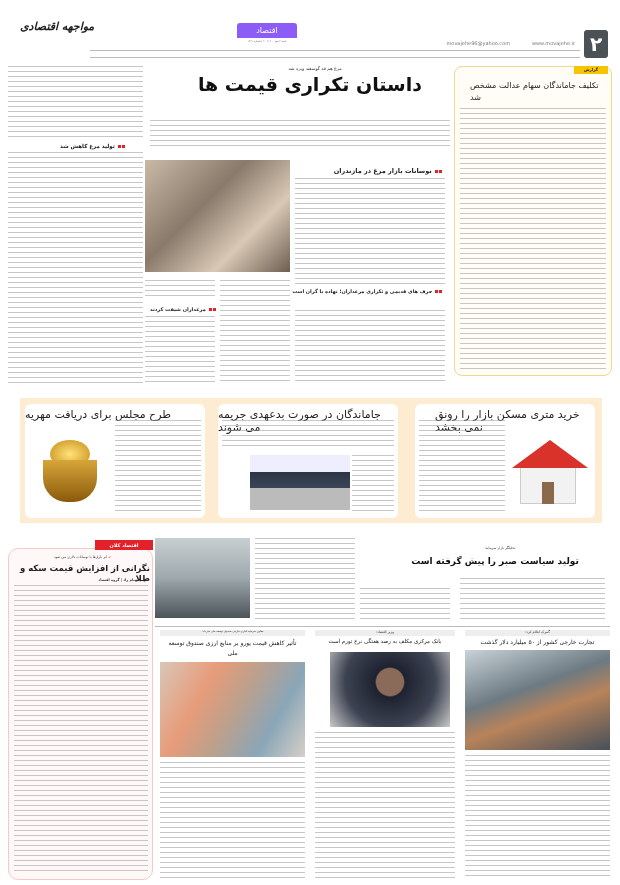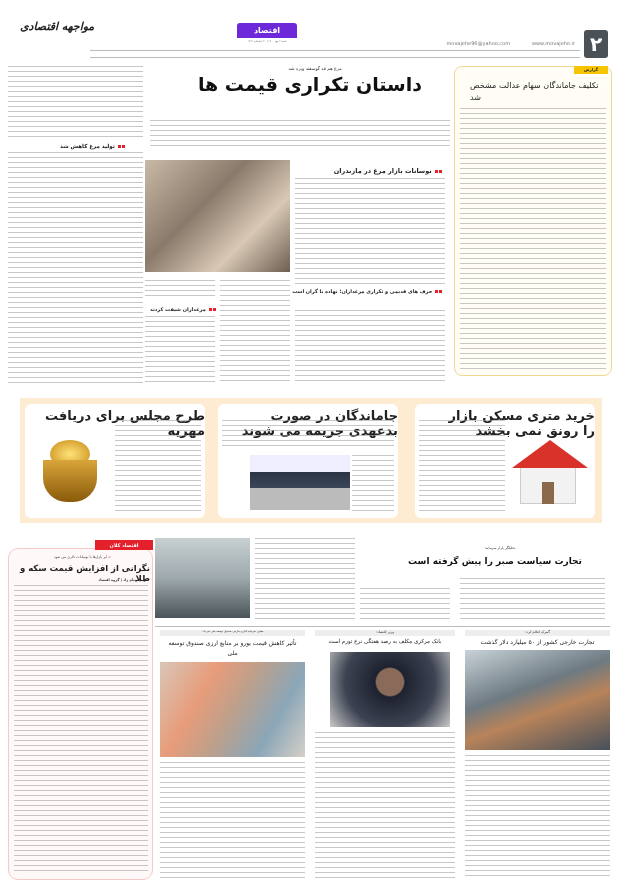--- a/index.html
+++ b/index.html
@@ -1,25 +1,25 @@
 <!DOCTYPE html>
 <html><head>
 <meta charset="utf-8">
 <style>
 *{box-sizing:border-box;margin:0;padding:0}
 body{width:620px;height:885px;background:#fff;font-family:"DejaVu Sans",sans-serif;position:relative;overflow:hidden;direction:rtl}
 .abs{position:absolute}
 .fake{background:repeating-linear-gradient(to bottom,#9a9a9a 0 1.3px,transparent 1.3px 5px);opacity:.55}
 .hdrline{height:1px;background:#bbb}
-.redbox{background:#6d28d9;color:#fff;border-radius:3px 3px 0 0;text-align:center;font-weight:bold}
+.redbox{background:#8b5cf6;color:#fff;border-radius:3px 3px 0 0;text-align:center;font-weight:normal}
 .sq{display:inline-block;width:3px;height:3px;background:#e4202a;margin-left:1px}
 .sub{font-size:6.5px;font-weight:bold;color:#222;white-space:nowrap}
 .photo{background:linear-gradient(135deg,#c9b9a6,#8a7a6b 40%,#d8c8b4 70%,#6d5e52)}
 .card{background:#fff;border-radius:6px}
-.cardtitle{font-size:13px;font-weight:bold;text-align:right;color:#222}
+.cardtitle{font-size:11px;font-weight:normal;text-align:left;color:#222}
 .smallkicker{font-size:3.5px;text-align:center;color:#333}
 .boxhead{background:#eee;text-align:center}
 </style>
 </head>
 <body>
 
 <div class="abs" style="right:12px;top:30px;width:24px;height:28px;background:#4a5257;border-radius:3px;color:#fff;font-size:20px;font-weight:bold;text-align:center;line-height:28px">۲</div>
 <div class="abs" style="right:45px;top:40px;font-size:5px;color:#777;direction:ltr">www.movajehe.ir</div>
 <div class="abs" style="right:110px;top:40px;font-size:5px;color:#777;direction:ltr">movajehe96@yahoo.com</div>
 <div class="abs redbox" style="left:237px;top:23px;width:60px;height:15px;font-size:8px;line-height:15px">اقتصاد</div>
@@ -77,21 +77,21 @@
 <div class="abs" style="left:95px;top:540px;width:58px;height:10px;background:#e4202a;color:#fff;font-size:5px;font-weight:bold;text-align:center;line-height:10px">اقتصاد کلان</div>
 <div class="abs" style="left:20px;top:555px;width:125px;font-size:3.5px;text-align:center;color:#333"><span style="color:#e4202a">↙</span> <span>ابر بازارها با نوسانات دلاری می شود</span></div>
 <div class="abs" style="left:12px;top:563px;width:138px;font-size:8.5px;font-weight:bold;text-align:right;color:#222">نگرانی از افزایش قیمت سکه و طلا</div>
 <div class="abs" style="left:20px;top:578px;width:128px;font-size:3.5px;font-weight:bold;color:#333">مریم بهنام زاد | گروه اقتصاد</div>
 <div class="abs fake" style="left:14px;top:585px;width:134px;height:290px"></div>
 
 <div class="abs photo" style="left:155px;top:538px;width:95px;height:80px;background:linear-gradient(#c7cfd1 0,#9ea9ad 50%,#4b5458 100%)"></div>
 <div class="abs fake" style="left:255px;top:538px;width:100px;height:85px"></div>
 <div class="abs fake" style="left:360px;top:588px;width:90px;height:35px"></div>
 <div class="abs smallkicker" style="left:400px;top:546px;width:200px">تحلیلگر بازار سرمایه:</div>
-<div class="abs" style="left:380px;top:556px;width:230px;font-size:9px;font-weight:bold;text-align:center;color:#111">تجارت سیاست صبر را پیش گرفته است</div>
+<div class="abs" style="left:380px;top:556px;width:230px;font-size:9px;font-weight:bold;text-align:center;color:#111">تولید سیاست صبر را پیش گرفته است</div>
 <div class="abs fake" style="left:460px;top:578px;width:145px;height:45px"></div>
 
 <div class="abs hdrline" style="left:155px;right:10px;top:626px"></div>
 <div class="abs boxhead smallkicker" style="right:10px;top:630px;width:145px;height:6px">گمرک اعلام کرد:</div>
 <div class="abs" style="right:10px;top:638px;width:145px;font-size:6px;text-align:center;color:#222">تجارت خارجی کشور از ۵۰ میلیارد دلار گذشت</div>
 <div class="abs photo" style="right:10px;top:650px;width:145px;height:100px;background:linear-gradient(160deg,#c8d2d8,#6d7a82 40%,#b8835a 60%,#47505a)"></div>
 <div class="abs fake" style="right:10px;top:755px;width:145px;height:125px"></div>
 
 <div class="abs boxhead smallkicker" style="left:315px;top:630px;width:140px;height:6px">وزیر اقتصاد:</div>
 <div class="abs" style="left:315px;top:638px;width:140px;font-size:5.5px;text-align:center;color:#222">بانک مرکزی مکلف به رصد هفتگی نرخ تورم است</div>

